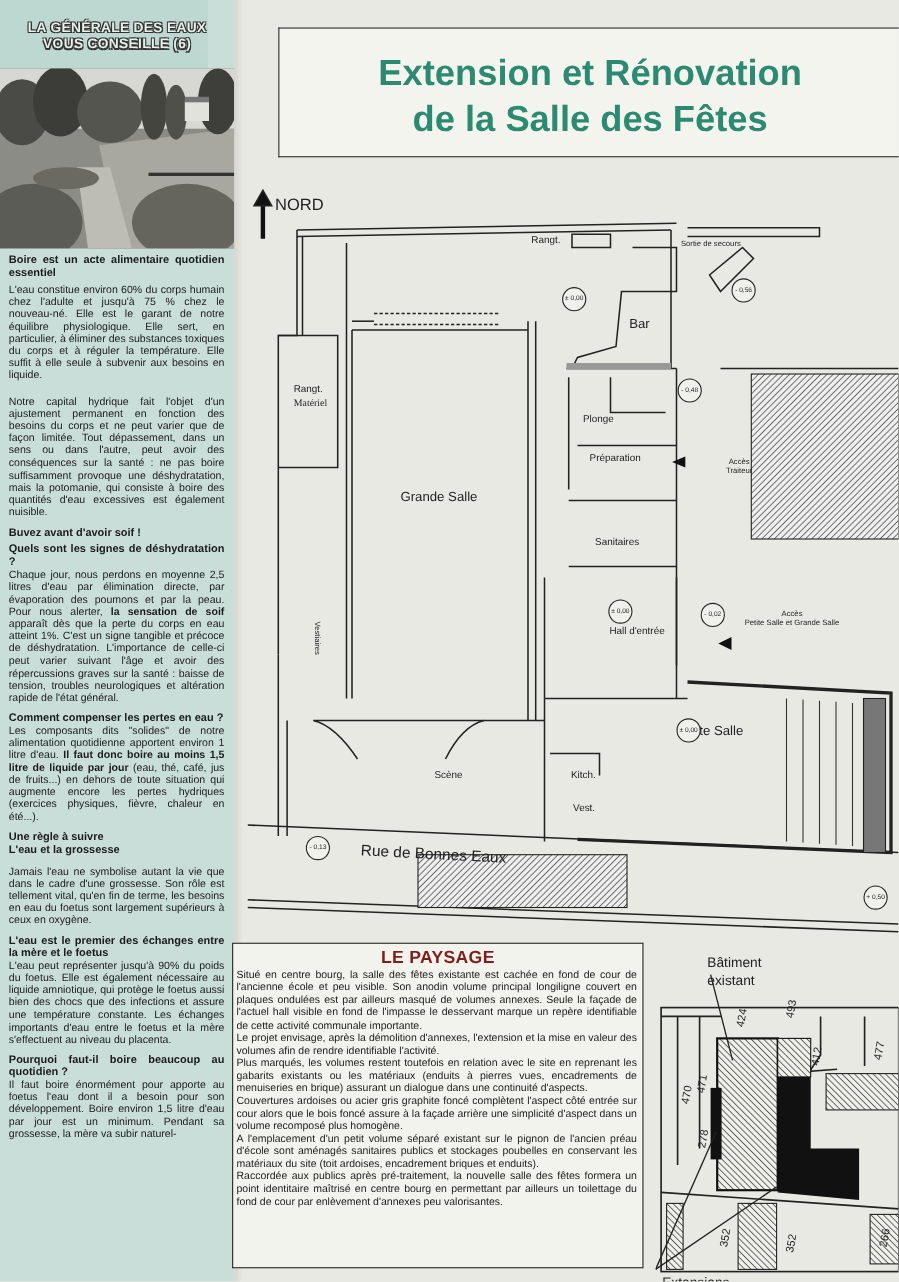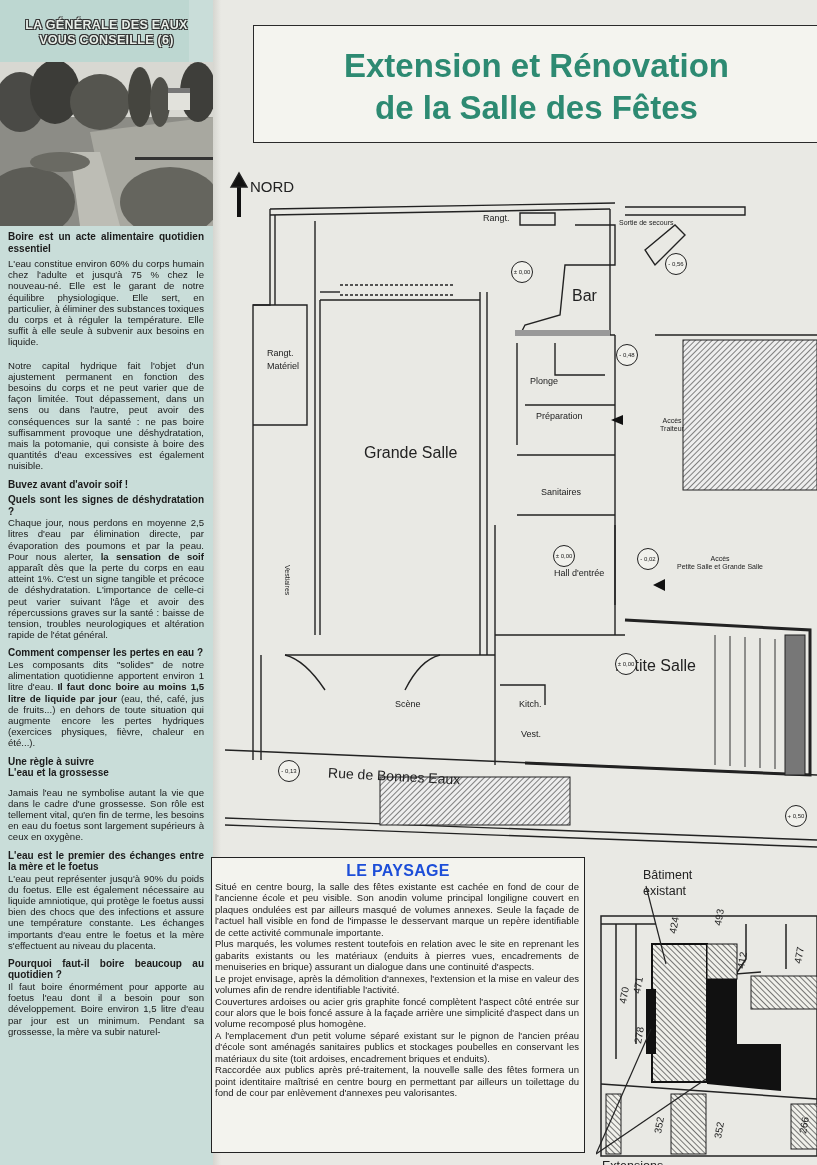--- a/index.html
+++ b/index.html
@@ -18,29 +18,29 @@
   .sb-shadow{position:absolute;left:213px;top:0;width:8px;height:1165px;background:linear-gradient(to right,#d6d6d0,#e9e9e4);}
 
   
   .title-box{position:absolute;left:253px;top:25px;width:566px;height:118px;background:#f4f4ef;border:1.5px solid #2a2a2a;border-right:none;box-sizing:border-box;}
   .title-line{position:absolute;left:0;width:100%;text-align:center;font-weight:bold;color:#2d8a72;font-size:33px;line-height:36px;}
   .t1{top:22px;} .t2{top:64px;}
 
   
   .plan{position:absolute;left:225px;top:165px;width:592px;height:690px;}
   .plan svg{position:absolute;left:0;top:0;}
-  .lbl{position:absolute;font-size:16px;color:#222;white-space:nowrap;}
+  .lbl{position:absolute;font-size:12px;color:#222;white-space:nowrap;}
   .lbl.sm{font-size:9px;}
   .lbl.xs{font-size:7px;line-height:8px;text-align:center;}
   .lbl.big{font-size:15px;}
   .lvl{position:absolute;width:20px;height:20px;border:1px solid #222;border-radius:50%;font-size:6px;line-height:20px;text-align:center;background:#f1f1ec;}
 
   
   .paysage{position:absolute;left:211px;top:857px;width:374px;height:296px;background:#f3f3ee;border:1.5px solid #222;box-sizing:border-box;}
-  .pay-title{position:absolute;left:0;top:4px;width:100%;text-align:center;font-weight:bold;font-size:16px;color:#1d4ed8;letter-spacing:0.3px;}
+  .pay-title{position:absolute;left:0;top:4px;width:100%;text-align:center;font-weight:bold;font-size:16px;color:#7f1d1d;letter-spacing:0.3px;}
   .pay-body{position:absolute;left:3px;top:23px;width:364px;font-size:9.55px;line-height:11.45px;text-align:justify;}
   .pay-body p{margin:0;}
 
   
   .cad{position:absolute;left:596px;top:864px;width:221px;height:320px;}
   .cad .lbl{font-size:12.5px;}
 </style>
 </head>
 <body>
 
@@ -180,21 +180,21 @@
 
     <path d="M440 414 L428 420 L440 426 Z" fill="#111"></path>
     <path d="M398 250 L386 255 L398 260 Z" fill="#111"></path>
   </svg>
 
   <div class="lbl big" style="left:25px;top:13px;">NORD</div>
   <div class="lbl sm" style="left:258px;top:48px;">Rangt.</div>
   <div class="lbl xs" style="left:394px;top:54px;width:34px;">Sortie de secours</div>
   <div class="lbl" style="left:347px;top:122px;">Bar</div>
   <div class="lbl sm" style="left:42px;top:183px;">Rangt.</div>
-  <div class="lbl sm" style="left:42px;top:196px;">Matériel</div>
+  <div class="lbl sm" style="left:42px;top:196px;font-family:Liberation Serif, serif;">Matériel</div>
   <div class="lbl sm" style="left:305px;top:211px;">Plonge</div>
   <div class="lbl sm" style="left:311px;top:246px;">Préparation</div>
   <div class="lbl xs" style="left:432px;top:252px;width:30px;">
       <div>Accès</div>
       <div>Traiteur</div>
     </div>
   <div class="lbl" style="left:139px;top:279px;">Grande Salle</div>
   <div class="lbl sm" style="left:316px;top:322px;">Sanitaires</div>
   <div class="lbl xs" style="left:66px;top:400px;transform:rotate(90deg);transform-origin:left top;">Vestiaires</div>
   <div class="lbl sm" style="left:300px;top:403px;padding-left:29px;">Hall d'entrée</div>
@@ -215,22 +215,22 @@
   <div class="lvl" style="left:412px;top:383px;">- 0,02</div>
   <div class="lvl" style="left:390px;top:488px;">± 0,00</div>
   <div class="lvl" style="left:53px;top:595px;">- 0,13</div>
   <div class="lvl" style="left:560px;top:640px;">+ 0,50</div>
 </div>
 
 <div class="paysage">
   <div class="pay-title">LE PAYSAGE</div>
   <div class="pay-body">
     <p>Situé en centre bourg, la salle des fêtes existante est cachée en fond de cour de l'ancienne école et peu visible. Son anodin volume principal longiligne couvert en plaques ondulées est par ailleurs masqué de volumes annexes. Seule la façade de l'actuel hall visible en fond de l'impasse le desservant marque un repère identifiable de cette activité communale importante.</p>
+    <p>Le projet envisage, après la démolition d'annexes, l'extension et la mise en valeur des volumes afin de rendre identifiable l'activité.</p>
     <p>Plus marqués, les volumes restent toutefois en relation avec le site en reprenant les gabarits existants ou les matériaux (enduits à pierres vues, encadrements de menuiseries en brique) assurant un dialogue dans une continuité d'aspects.</p>
-    <p>Le projet envisage, après la démolition d'annexes, l'extension et la mise en valeur des volumes afin de rendre identifiable l'activité.</p>
     <p>Couvertures ardoises ou acier gris graphite foncé complètent l'aspect côté entrée sur cour alors que le bois foncé assure à la façade arrière une simplicité d'aspect dans un volume recomposé plus homogène.</p>
     <p>A l'emplacement d'un petit volume séparé existant sur le pignon de l'ancien préau d'école sont aménagés sanitaires publics et stockages poubelles en conservant les matériaux du site (toit ardoises, encadrement briques et enduits).</p>
     <p>Raccordée aux publics après pré-traitement, la nouvelle salle des fêtes formera un point identitaire maîtrisé en centre bourg en permettant par ailleurs un toilettage du fond de cour par enlèvement d'annexes peu valorisantes.</p>
   </div>
 </div>
 
 <div class="cad">
   <svg width="221" height="320" viewBox="0 0 221 320">
     <defs>
       <pattern id="hatch2" width="4" height="4" patternUnits="userSpaceOnUse" patternTransform="rotate(-45)">

